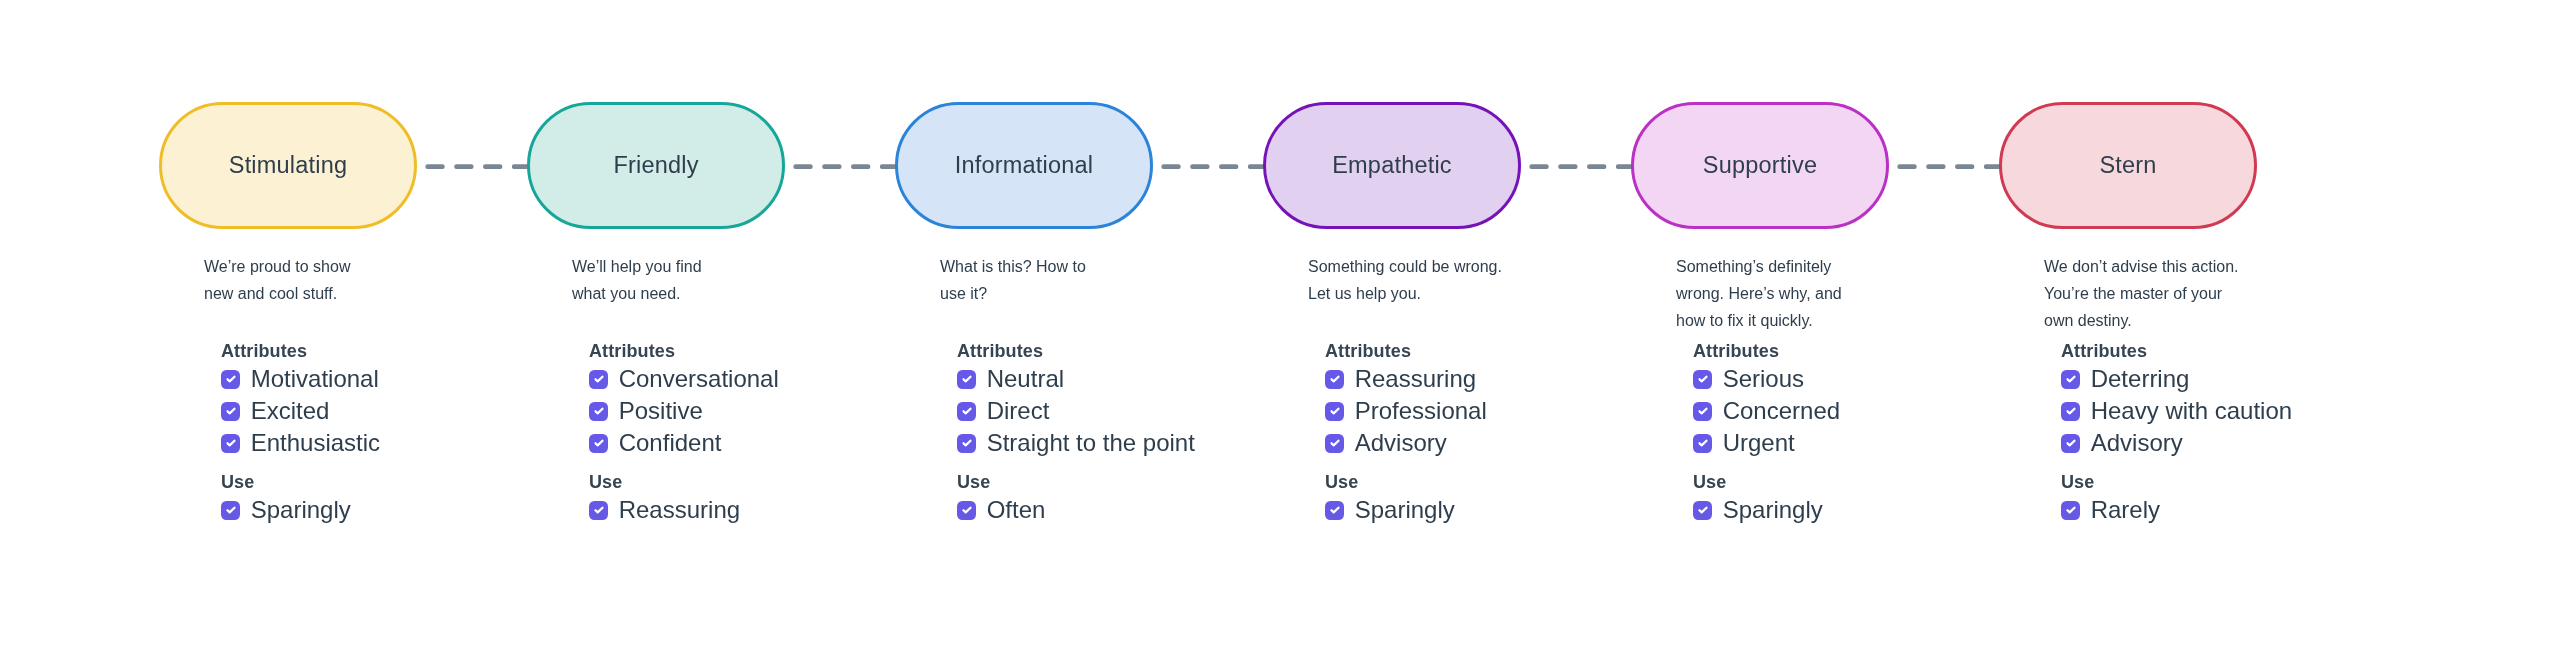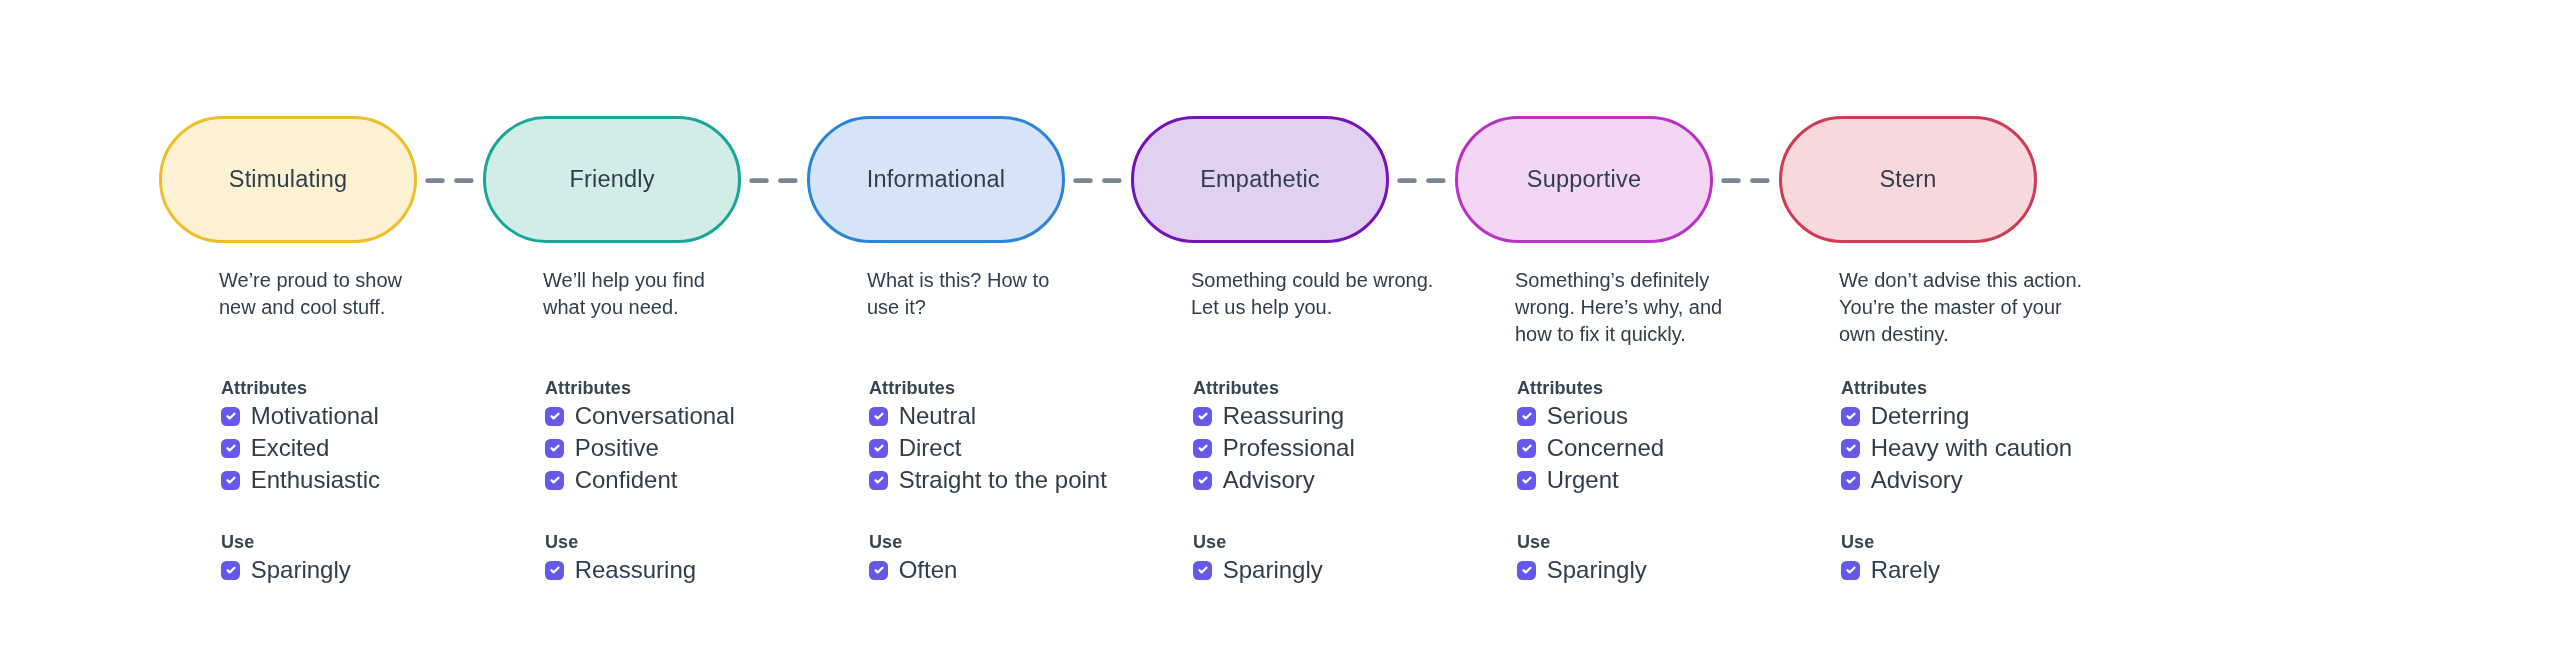--- a/index.html
+++ b/index.html
@@ -3,33 +3,33 @@
 <meta charset="utf-8">
 <style>
   * { margin:0; padding:0; box-sizing:border-box; }
   html,body { background:#ffffff; }
   body {
     width:2576px; height:649px; overflow:hidden;
     font-family:"Liberation Sans","DejaVu Sans",sans-serif;
     --text:#2F3E4D; --heading:#364553; --checkbox:#6659E8; --connector:#7A8694;
   }
   .canvas { position:relative; width:2576px; height:649px; }
-  .columns { position:absolute; left:159px; top:116px; display:flex; gap:66px; }
+  .columns { position:absolute; left:159px; top:102px; display:flex; gap:110px; }
   .column { position:relative; width:258px; }
   .pill {
     width:258px; height:127px; border:3.4px solid #999; border-radius:64px;
     display:flex; align-items:center; justify-content:center;
   }
   .pill-label { font-size:23.5px; color:var(--text); letter-spacing:0.2px; }
   .connector { position:absolute; left:266px; top:62px; color:var(--connector); }
   .desc {
-    margin:24px 0 0 60px; height:75px;
-    font-size:20px; line-height:27px; color:var(--text); white-space:pre;
+    margin:24px 0 0 45px; height:75px;
+    font-size:16px; line-height:27px; color:var(--text); white-space:pre;
   }
-  .section { margin-left:62px; margin-top:35px; }
+  .section { margin-left:62px; margin-top:12px; }
   .use-section { }
   .section-title { font-size:18px; font-weight:bold; line-height:23px; color:var(--heading); letter-spacing:0.1px; }
   .row { display:flex; align-items:center; gap:10.7px; height:32px; cursor:pointer; }
   .cb {
     flex:0 0 auto; width:19px; height:19px; border-radius:5.4px; background:var(--checkbox);
     display:flex; align-items:center; justify-content:center;
   }
   .row-label { font-size:24px; color:var(--text); white-space:pre; }
 </style>
 </head>

